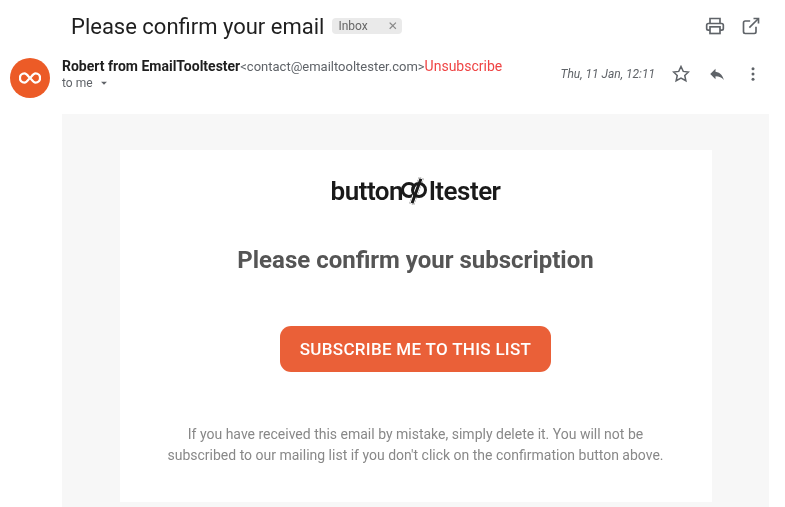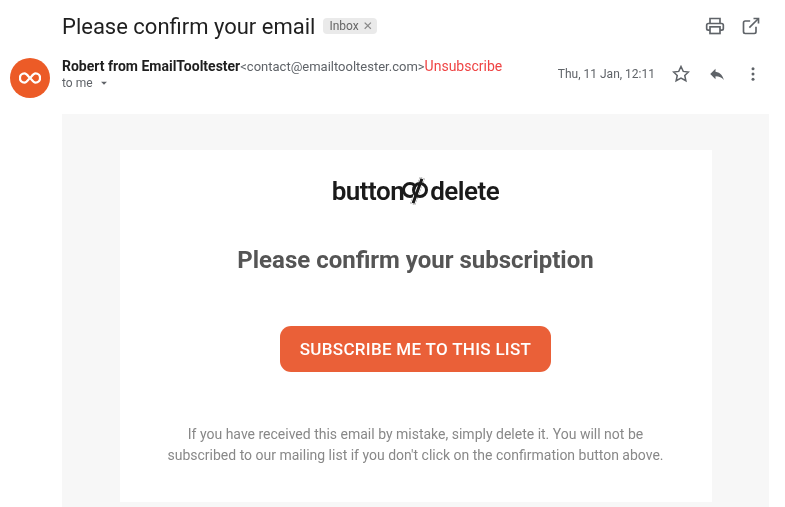--- a/index.html
+++ b/index.html
@@ -15,30 +15,31 @@
   .header-row {
     display: flex;
     align-items: center;
     padding: 8px 16px 8px 62px;
   }
   .subject {
     font-size: 22px;
     font-weight: 400;
     color: #1f1f1f;
     margin-right: 8px;
+    margin-left: 9px;
   }
   .inbox-chip {
     display: inline-flex;
     align-items: center;
     background: #eaeaea;
     color: #666;
     font-size: 12px;
     border-radius: 4px;
     padding: 1px 4px 1px 6px;
-    gap: 2px;
+    gap: 18px;
   }
   .inbox-chip .x {
     font-size: 12px;
     color: #888;
     margin-left: 2px;
   }
   .spacer { flex: 1; }
   .icon-btn {
     width: 36px;
     height: 36px;
@@ -93,20 +94,21 @@
     margin-top: 2px;
     cursor: pointer;
   }
   .to-line svg { width: 14px; height: 14px; }
   .meta-right {
     margin-left: auto;
     display: flex;
     align-items: center;
     gap: 4px;
     flex-shrink: 0;
+    font-style: italic;
   }
   .date { font-size: 12px; color: #5f6368; margin-right: 6px; white-space: nowrap; }
   .icon-btn.small { width: 32px; height: 32px; }
   .icon-btn.small svg { width: 18px; height: 18px; }
 
   .body-area {
     margin-left: 62px;
     margin-right: 16px;
     margin-top: 16px;
     background: #f7f7f7;
@@ -252,20 +254,20 @@
   </div>
 </div>
 
 <div class="body-area">
   <div class="card">
     <div class="logo">
       <span>button</span>
         <span class="oo">
           <span class="slash"></span>
         </span>
-        <span>delete</span>
+        <span>ltester</span>
     </div>
     <div class="body-heading">Please confirm your subscription</div>
     <div class="cta-btn">SUBSCRIBE ME TO THIS LIST</div>
     <div class="disclaimer">If you have received this email by mistake, simply delete it. You will not be subscribed to our mailing list if you don't click on the confirmation button above.</div>
   </div>
 
 </div>
 
 </body></html>

